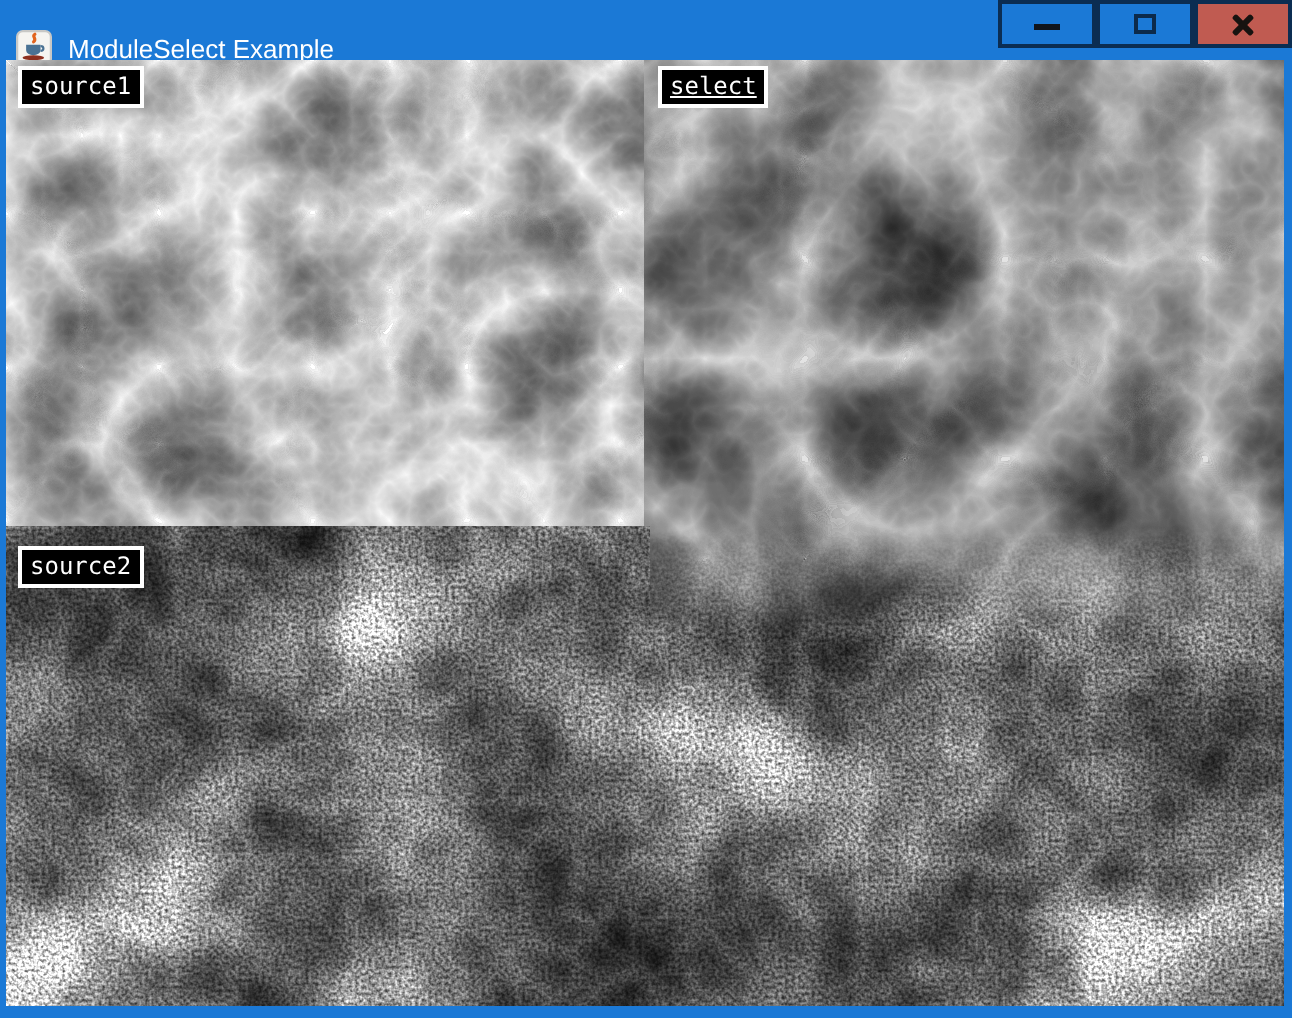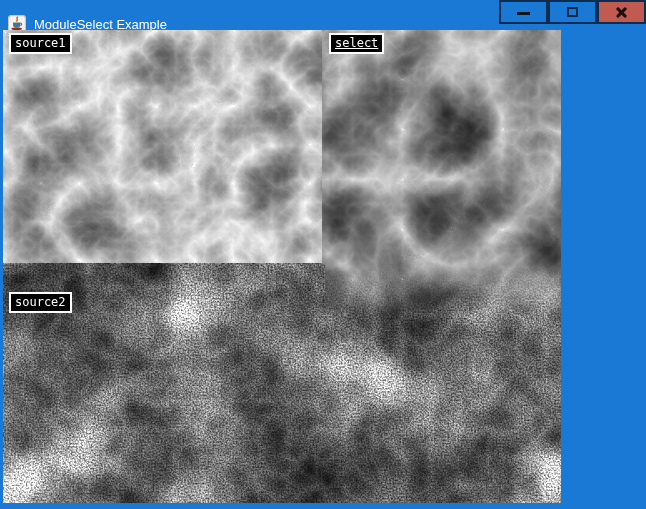--- a/index.html
+++ b/index.html
@@ -30,21 +30,21 @@
 
   .min-glyph { width:13px; height:3px; background:#10151c; margin-top:3px; }
   .max-glyph { width:11px; height:10px; box-sizing:border-box; border:2px solid #0c2a4a; background:transparent; }
   .close-glyph { position:relative; width:13px; height:13px; }
   .x-bar { position:absolute; left:0; top:5px; width:13px; height:3px; background:#171310; border-radius:1px; }
   .x1 { transform:rotate(45deg); }
   .x2 { transform:rotate(-45deg); }
 
   
   .content {
-    position:absolute; left:0; top:30px; width:558px; height:473px;
+    position:absolute; left:0; top:30px; width:639px; height:473px;
     background:#3a3a3a; overflow:hidden;
   }
   .noise-svg { display:block; width:639px; height:473px; }
 
   .lbl {
     position:absolute; background:#000000; border:2px solid #ffffff; color:#ffffff;
     font:12px "DejaVu Sans Mono", monospace; line-height:15px; padding:1px 4px;
     white-space:nowrap;
   }
   .lbl-source1 { left:6px; top:3px; }
@@ -167,15 +167,15 @@
 
       <g mask="url(#ridgeMask)">
         <rect x="0" y="233" width="639" height="240" fill="#808080" filter="url(#fRidge)"></rect>
       </g>
 
       <rect x="0" y="0" width="319" height="233" fill="#777777" filter="url(#fCloudLight)"></rect>
     </svg>
 
     <div class="lbl lbl-source1" style="background-color: rgb(0, 0, 0); border-color: rgb(255, 255, 255);">source1</div>
     <div class="lbl lbl-select" style="background-color: rgb(0, 0, 0); border-color: rgb(255, 255, 255); text-decoration: underline;">select</div>
-    <div class="lbl lbl-source2" style="background-color: rgb(0, 0, 0); border-color: rgb(255, 255, 255); margin-top: 19px;">source2</div>
+    <div class="lbl lbl-source2" style="background-color: rgb(0, 0, 0); border-color: rgb(255, 255, 255);">source2</div>
   </div>
 </div>
 
 </body></html>

